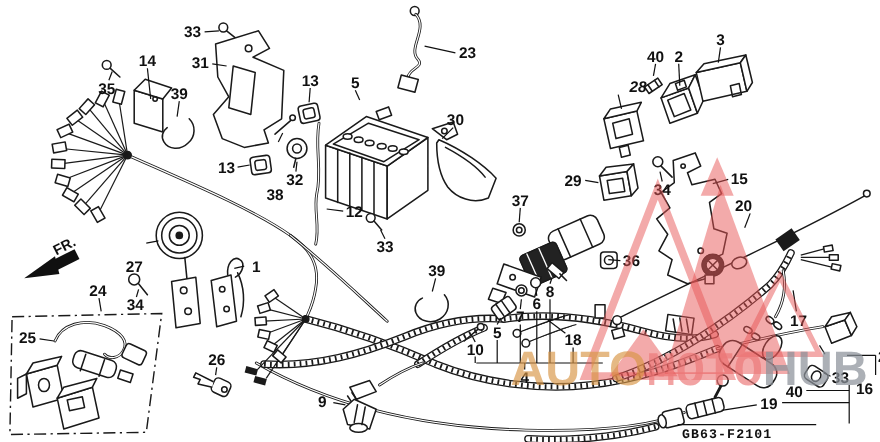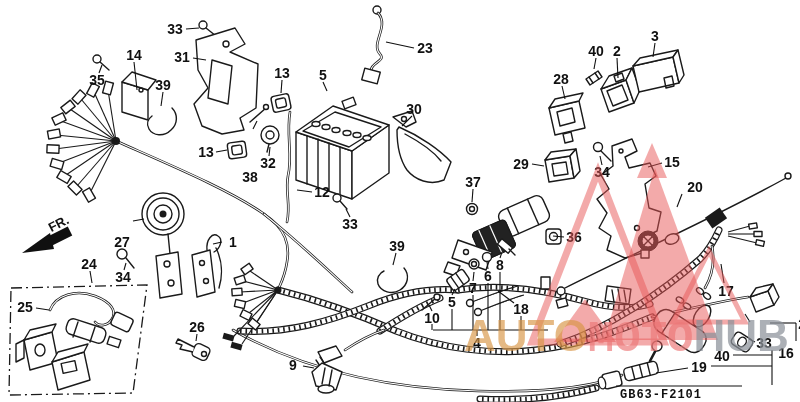--- a/index.html
+++ b/index.html
@@ -489,25 +489,25 @@
       <div class="lbl" style="left: 323px; top: 75px;">5</div>
       <div class="lbl" style="left: 425px; top: 48px;">23</div>
       <div class="lbl" style="left: 414px; top: 109px;">30</div>
       <div class="lbl" style="left: 322px; top: 192px;">12</div>
       <div class="lbl" style="left: 350px; top: 224px;">33</div>
       <div class="lbl" style="left: 473px; top: 182px;">37</div>
       <div class="lbl" style="left: 397px; top: 246px;">39</div>
       <div class="lbl" style="left: 596px; top: 51px;">40</div>
       <div class="lbl" style="left: 617px; top: 51px;">2</div>
       <div class="lbl" style="left: 655px; top: 36px;">3</div>
-      <div class="lbl" style="left: 561px; top: 79px;">28</div>
+      <div class="lbl" style="left: 580px; top: 79px; font-style: italic;">28</div>
       <div class="lbl" style="left: 521px; top: 164px;">29</div>
       <div class="lbl" style="left: 602px; top: 172px;">34</div>
       <div class="lbl" style="left: 672px; top: 162px;">15</div>
-      <div class="lbl" style="left: 695px; top: 187px;">20</div>
+      <div class="lbl" style="left: 676px; top: 187px;">20</div>
       <div class="lbl" style="left: 574px; top: 237px;">36</div>
       <div class="lbl" style="left: 726px; top: 291px;">17</div>
       <div class="lbl" style="left: 122px; top: 221px; margin-top: 21px;">27</div>
       <div class="lbl" style="left: 233px; top: 242px;">1</div>
       <div class="lbl" style="left: 123px; top: 277px;">34</div>
       <div class="lbl" style="left: 89px; top: 264px;">24</div>
       <div class="lbl" style="left: 25px; top: 307px;">25</div>
       <div class="lbl" style="left: 197px; top: 327px;">26</div>
       <div class="lbl" style="left: 293px; top: 365px;">9</div>
       <div class="lbl" style="left: 432px; top: 318px;">10</div>

